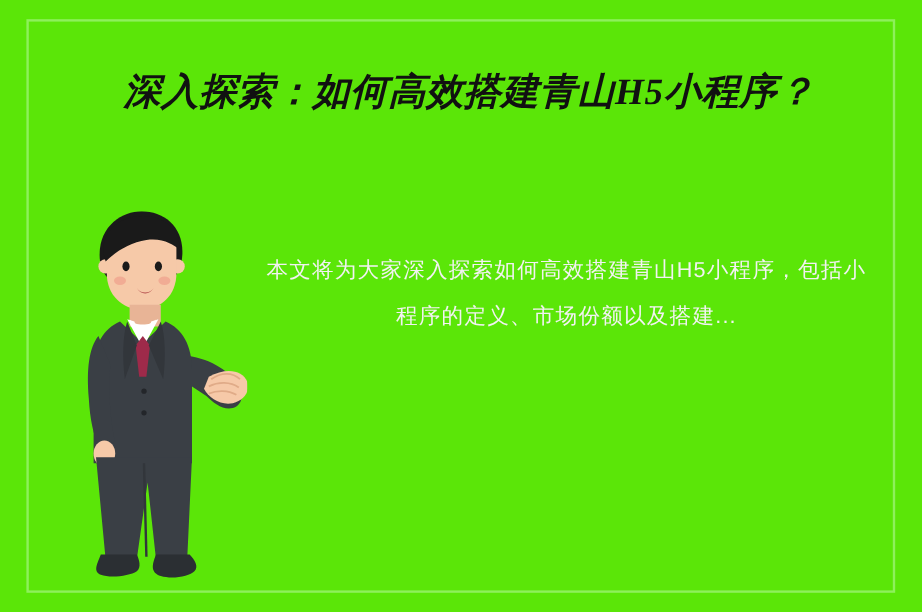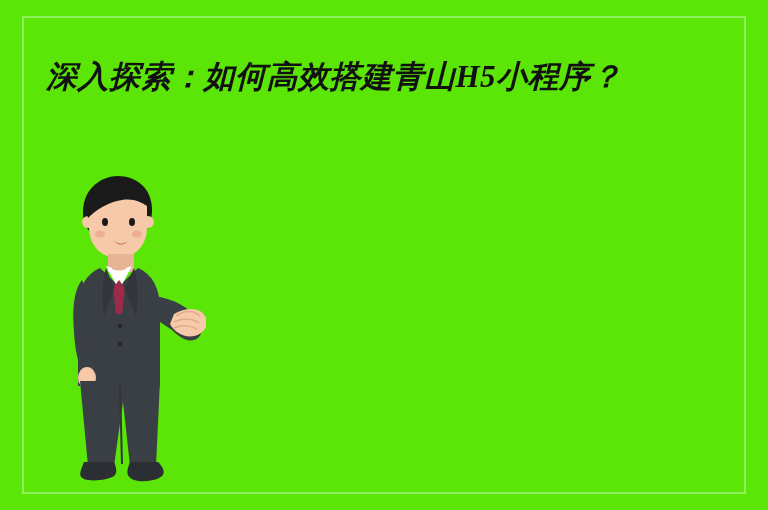--- a/index.html
+++ b/index.html
@@ -14,20 +14,21 @@
     overflow: hidden;
   }
   .card {
     position: absolute;
     left: 0;
     top: 0;
     width: 768px;
     height: 510px;
     background: #5be608;
     box-sizing: border-box;
+    text-align: center;
   }
   .border-frame {
     position: absolute;
     left: 22px;
     top: 16px;
     width: 724px;
     height: 478px;
     border: 2px solid #8ef05c;
     box-sizing: border-box;
     pointer-events: none;
@@ -66,20 +67,21 @@
 </style>
 </head>
 <body>
 
 <div class="card">
 
   <div class="border-frame"></div>
 
   <div class="title">深入探索：如何高效搭建青山H5小程序？</div>
 
+  <div class="summary">本文将为大家深入探索如何高效搭建青山H5小程序，包括小程序的定义、市场份额以及搭建...</div>
 
   <div class="figure">
     <svg viewBox="0 0 150 312" width="150" height="312" xmlns="http://www.w3.org/2000/svg">
 
       <path d="M96 120 C118 122 134 132 142 144 C148 152 146 162 138 164 C130 166 122 160 116 154 L104 146 Z" fill="#3a3f45"></path>
 
       <path d="M118 138 C132 130 146 132 150 142 C153 150 147 158 138 160 C128 162 118 156 114 148 Z" fill="#f6c9a8"></path>
       <path d="M120 140 C128 134 138 134 144 140" fill="none" stroke="#e0ab88" stroke-width="1.5"></path>
       <path d="M118 146 C126 142 136 142 143 147" fill="none" stroke="#e0ab88" stroke-width="1.5"></path>
       <path d="M118 152 C125 149 134 149 141 153" fill="none" stroke="#e0ab88" stroke-width="1.5"></path>

